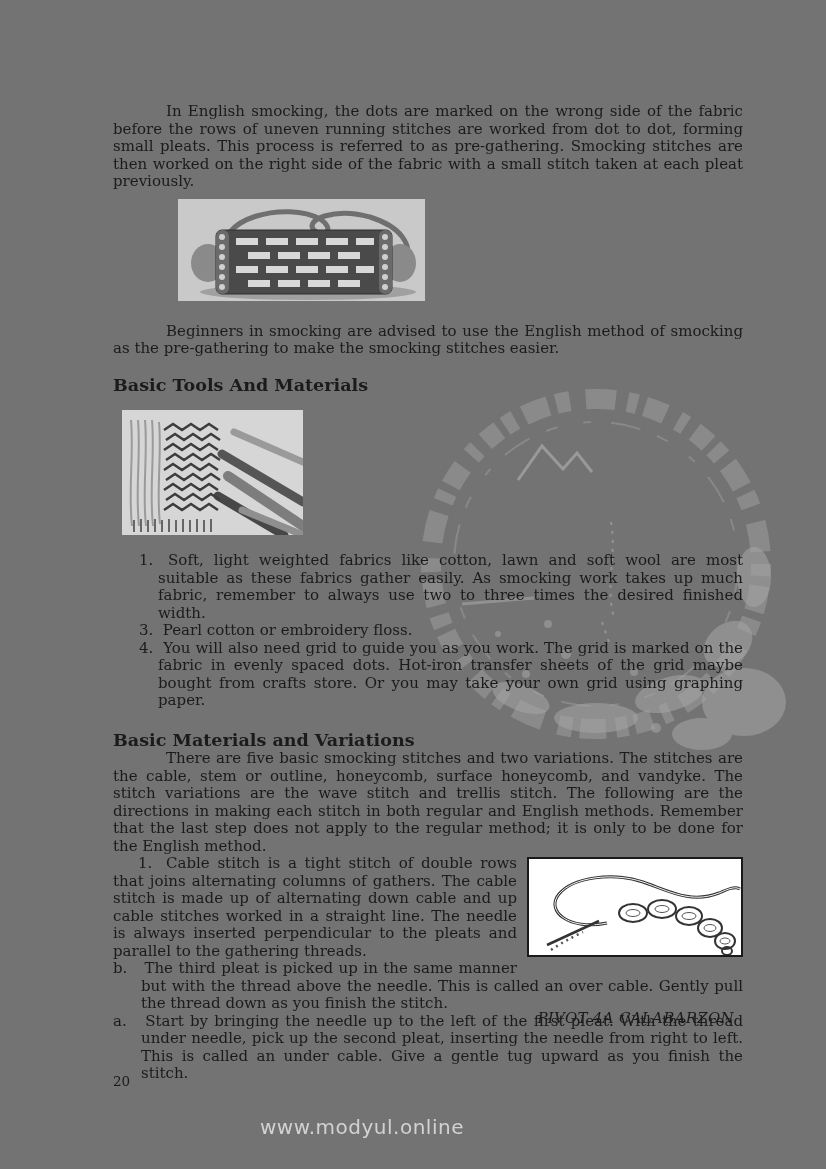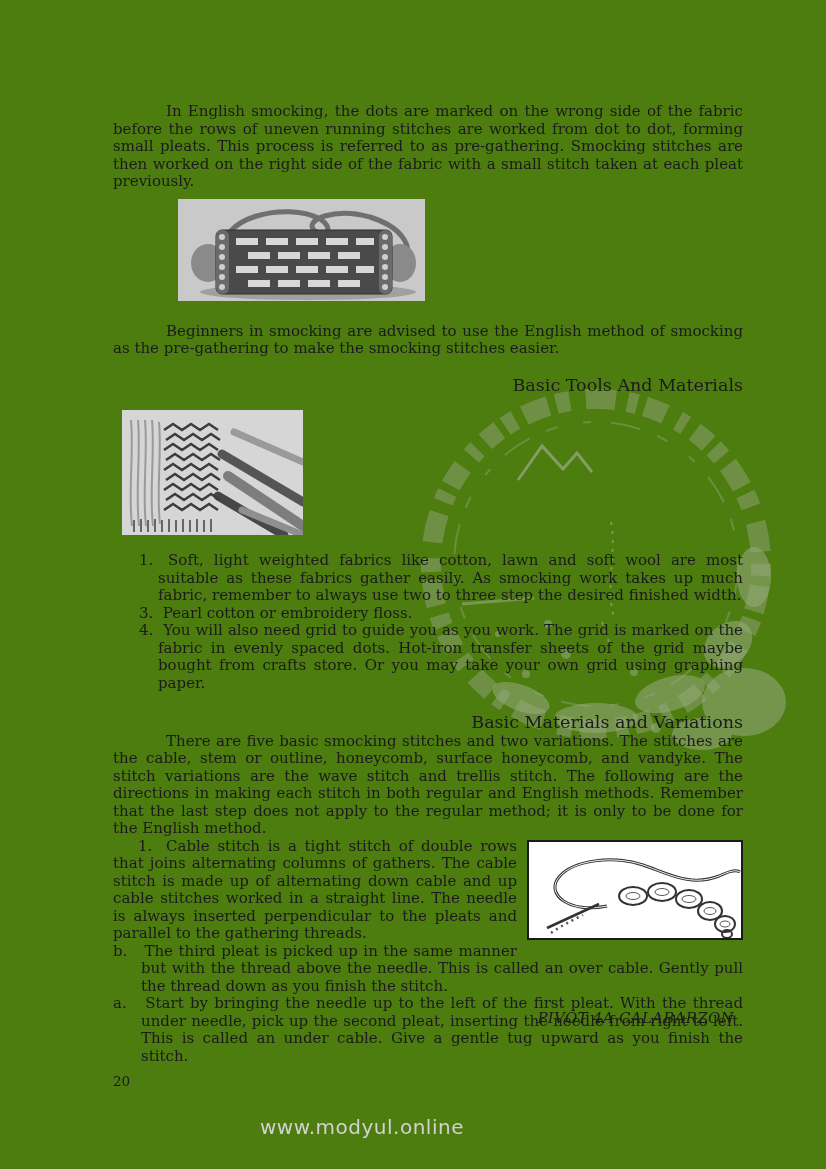--- a/index.html
+++ b/index.html
@@ -1,26 +1,26 @@
 <!DOCTYPE html>
 <html><head>
 <meta charset="utf-8">
 <style>
   html,body{margin:0;padding:0;background:#ffffff;}
   .page{
-    position:relative;width:826px;height:1169px;background:#4d7c0f;overflow:hidden;
+    position:relative;width:826px;height:1169px;background:#737373;overflow:hidden;
     font-family:"DejaVu Serif","Liberation Serif",serif;
     font-size:15px;line-height:17.5px;color:#1b1b1b;
   }
   .content{position:absolute;left:113px;top:0;width:630px;z-index:1;}
   .para{text-align:justify;margin:0;}
   .indent{text-indent:53px;}
   .p1{margin-top:103px;}
   .p2{margin-top:22px;}
-  .heading{font-weight:normal;margin:0;text-align:right;}
+  .heading{font-weight:bold;margin:0;}
   .h-tools{margin-top:19px;}
   .h-stitches{margin-top:22px;}
   .fig1{margin:8px 0 0 65px;width:247px;height:102px;display:block;}
   .fig2{margin:16px 0 0 9px;width:181px;height:125px;display:block;}
   .tools-list{margin-top:17px;}
   .t-item{text-align:justify;padding-left:45px;text-indent:-19px;}
   .t-item .mk{display:inline-block;width:19px;text-indent:0;}
   .intro{margin-top:1px;}
   .cable-p{text-align:justify;text-indent:25px;margin:0;}
   .cable-p .mk{padding-right:6px;}
@@ -163,21 +163,21 @@
           <path d="M68,110 l0,12"></path>
         <path d="M75,109 l0,13"></path>
           <path d="M82,110 l0,12"></path>
           <path d="M89,109 l0,13"></path>
       </g>
     </svg>
 
     <div class="tools-list">
       <div class="t-item">
         <span class="mk">1.</span>
-        <span>Soft, light weighted fabrics like cotton, lawn and soft wool are most suitable as these fabrics gather easily. As smocking work takes up much fabric, remember to always use two to three step the desired finished width.</span>
+        <span>Soft, light weighted fabrics like cotton, lawn and soft wool are most suitable as these fabrics gather easily. As smocking work takes up much fabric, remember to always use two to three times the desired finished width.</span>
       </div>
       <div class="t-item">
         <span class="mk">3.</span>
         <span>Pearl cotton or embroidery floss.</span>
       </div>
       <div class="t-item">
         <span class="mk">4.</span>
         <span>You will also need grid to guide you as you work. The grid is marked on the fabric in evenly spaced dots. Hot-iron transfer sheets of the grid maybe bought from crafts store. Or you may take your own grid using graphing paper.</span>
       </div>
     </div>

